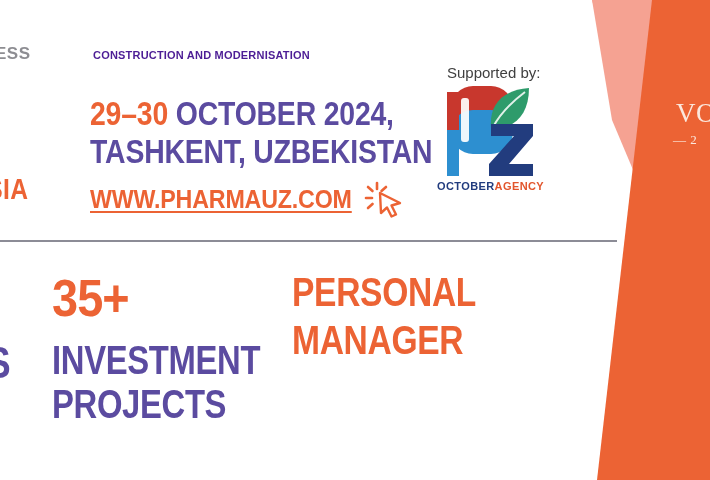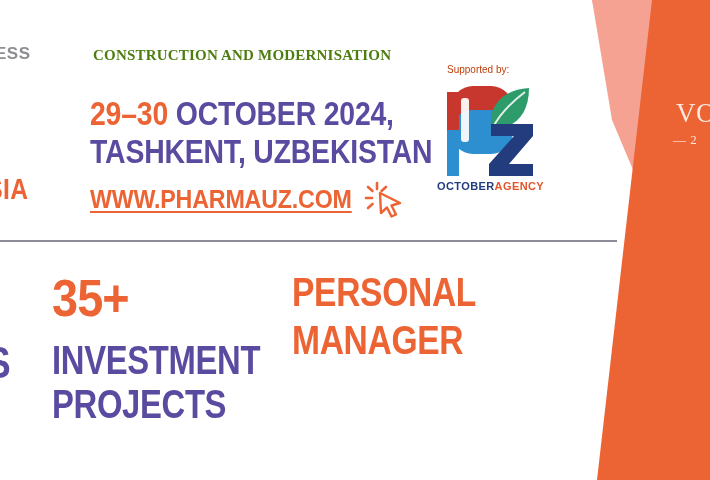--- a/index.html
+++ b/index.html
@@ -51,26 +51,25 @@
     transform-origin: left center;
     font-family: "Liberation Sans", sans-serif;
   }
 
   
   .subtitle {
     position: absolute;
     left: 93px;
     top: 45px;
     width: 330px;
-    font-size: 15px;
+    font-size: 11px;
     font-weight: bold;
     line-height: 21px;
     letter-spacing: 0.2px;
-    color: #4d7c0f;
-    font-family: Liberation Serif, serif;
+    color: #4c1d95;
   }
   .dateline, .cityline {
     position: absolute;
     left: 90px;
     font-weight: bold;
     letter-spacing: -0.2px;
     white-space: nowrap;
     transform: scaleX(0.86);
     transform-origin: left center;
   }
@@ -106,22 +105,22 @@
     transform: scaleX(0.93);
     transform-origin: left center;
   }
   .cursor-icon { display: block; margin-left: -14px; }
 
   
   .supported-by {
     position: absolute;
     left: 447px;
     top: 64px;
-    font-size: 10px;
-    color: #c2410c;
+    font-size: 15px;
+    color: #404040;
     font-family: "Liberation Sans", sans-serif;
   }
   .logo-wrap {
     position: absolute;
     left: 437px;
     top: 84px;
   }
   .logo-caption {
     position: absolute;
     left: 437px;

